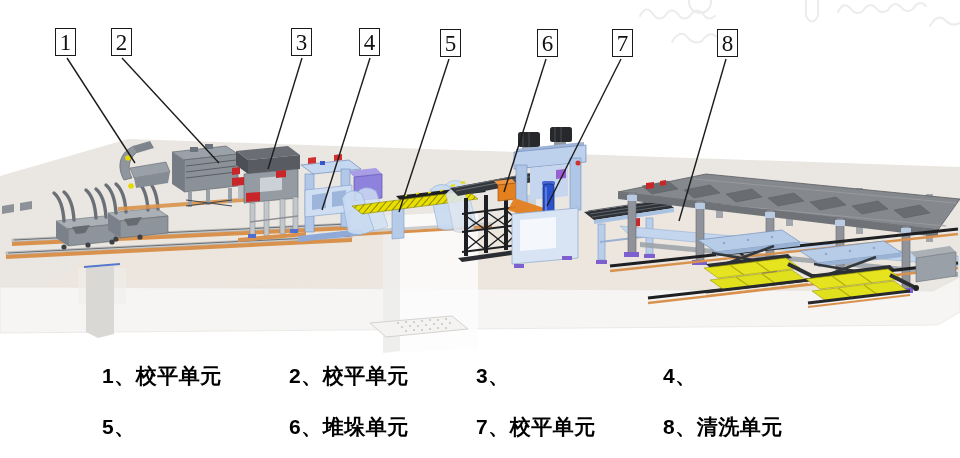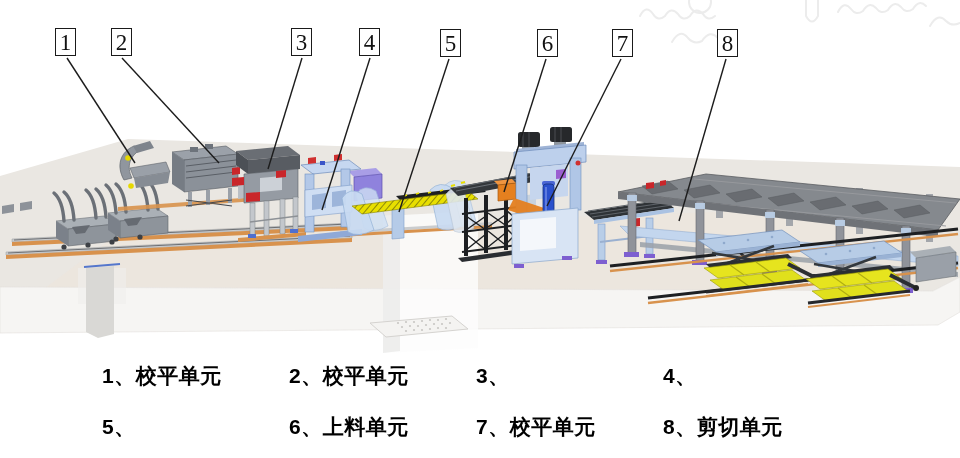--- a/index.html
+++ b/index.html
@@ -404,28 +404,28 @@
         </div>
   </div>
   <div class="legend-row">
     <div class="legend-item">
           <span class="num">5</span>
           <span class="sep">、</span>
         </div>
     <div class="legend-item">
           <span class="num">6</span>
           <span class="sep">、</span>
-          <span class="lbl">上料单元</span>
+          <span class="lbl">堆垛单元</span>
         </div>
     <div class="legend-item">
           <span class="num">7</span>
           <span class="sep">、</span>
           <span class="lbl">校平单元</span>
         </div>
     <div class="legend-item">
           <span class="num">8</span>
           <span class="sep">、</span>
-          <span class="lbl">剪切单元</span>
+          <span class="lbl">清洗单元</span>
         </div>
   </div>
 </div>
 
 </div>
 
 </body></html>

